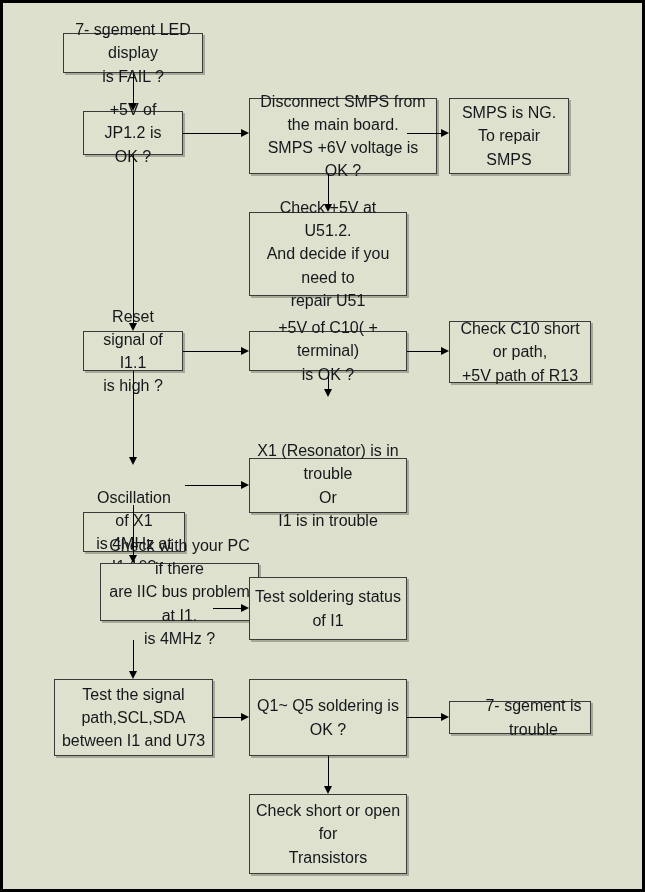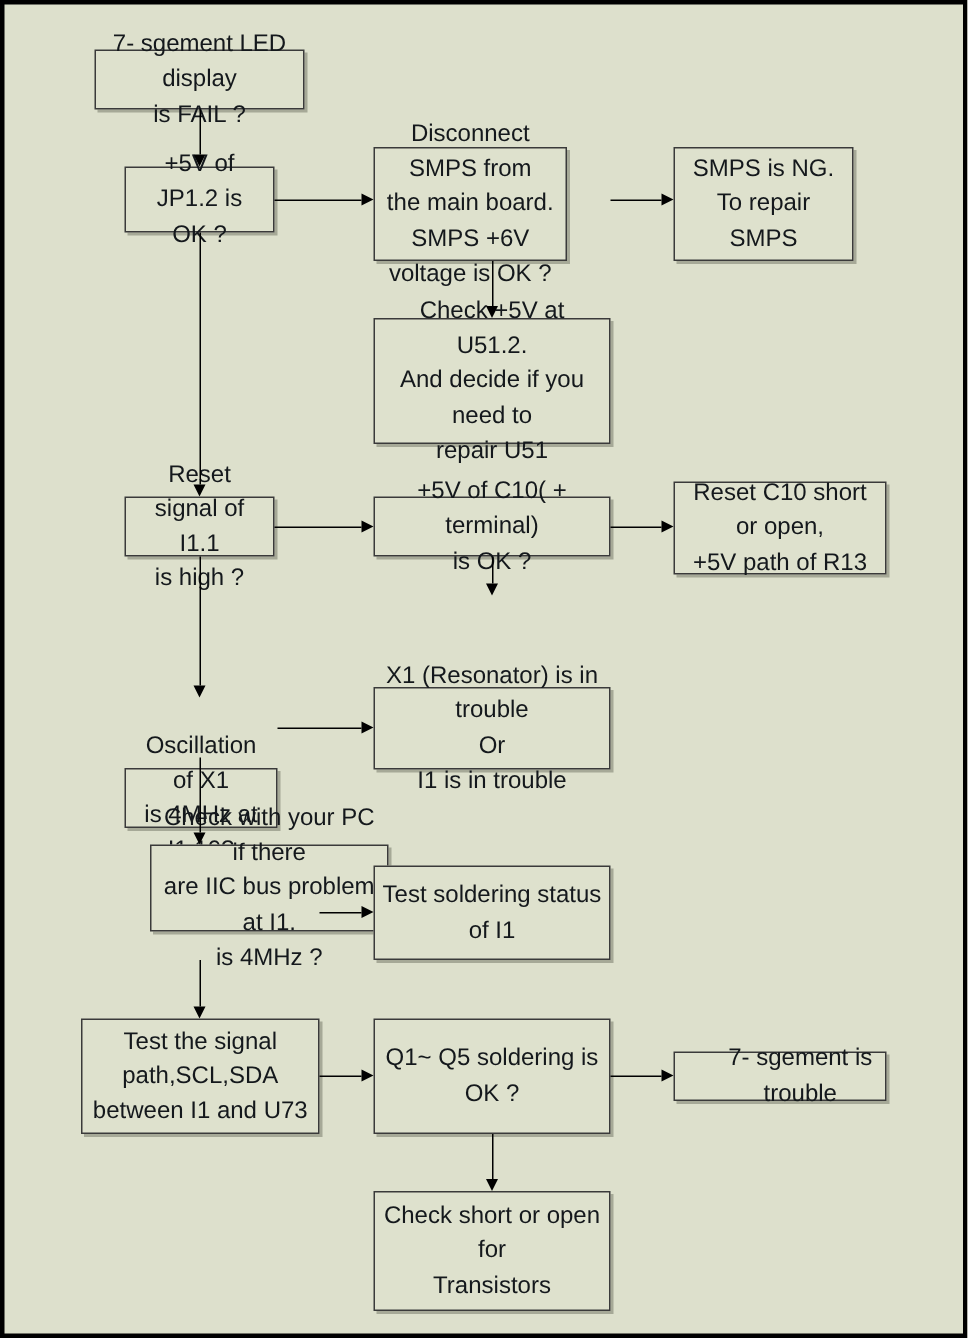--- a/index.html
+++ b/index.html
@@ -59,38 +59,38 @@
 <body>
 
 <div id="canvas">
 
   <div class="node" style="left:60px; top:30px; width:140px; height:40px;">7- sgement LED display
 is FAIL ?</div>
 
   <div class="node" style="left:80px; top:108px; width:100px; height:44px;">+5V of JP1.2 is
 OK ?</div>
 
-  <div class="node" style="left:246px; top:95px; width:129px; height:76px;">Disconnect SMPS from
+  <div class="node" style="left:246px; top:95px; width:188px; height:76px;">Disconnect SMPS from
 the main board.
 SMPS +6V voltage is OK ?</div>
 
   <div class="node" style="left:446px; top:95px; width:120px; height:76px;">SMPS is NG.
 To repair SMPS</div>
 
   <div class="node" style="left:246px; top:209px; width:158px; height:84px;">Check +5V at U51.2.
 And  decide  if  you  need  to
 repair U51</div>
 
   <div class="node" style="left:80px; top:328px; width:100px; height:40px;">Reset signal of I1.1
 is high ?</div>
 
   <div class="node" style="left:246px; top:328px; width:158px; height:40px;">+5V of C10( + terminal)
 is OK ?</div>
 
-  <div class="node" style="left:446px; top:318px; width:142px; height:62px;">Reset C10 short or open,
+  <div class="node" style="left:446px; top:318px; width:142px; height:62px;">Check C10 short or path,
 +5V path of R13</div>
 
 
   <div class="node" style="left:80px; top:462px; width:102px; height:40px;margin-top:47px;">Oscillation of X1
 is 4MHz at I1.10?</div>
 
   <div class="node" style="left:246px; top:455px; width:158px; height:55px;">X1 (Resonator) is in trouble
 Or
 I1 is in trouble</div>
 

